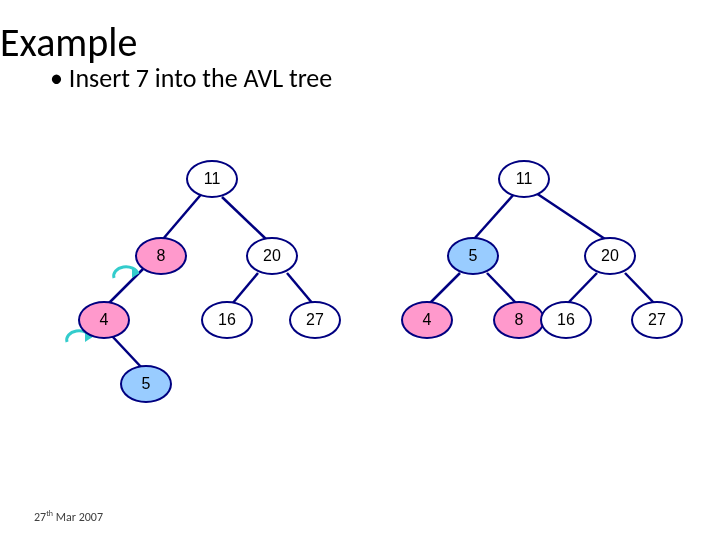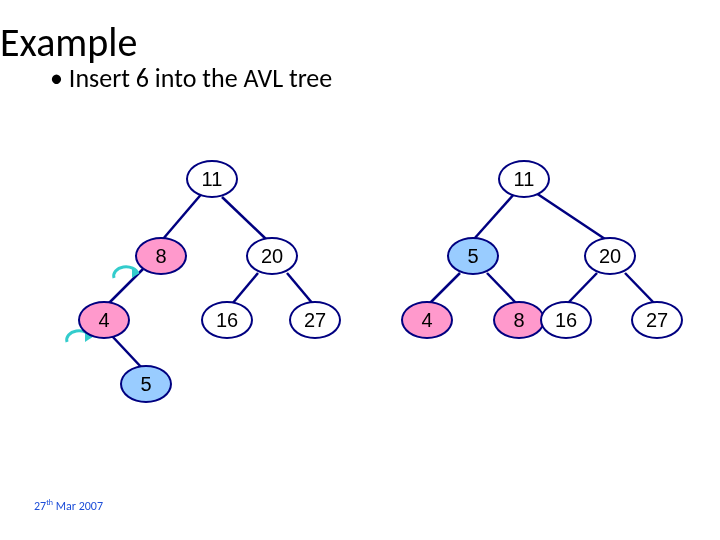--- a/index.html
+++ b/index.html
@@ -25,23 +25,23 @@
     top: 62px;
     left: 50px;
     font-size: 26px;
   }
   .bullet::before {
     content: "• ";
   }
   .footer {
     position: absolute;
     left: 34px;
-    bottom: 27px;
+    bottom: 16px;
     font-size: 12px;
-    color: #1d4ed8;
+    color: #404040;
   }
   .footer sup {
     font-size: 8px;
     vertical-align: super;
   }
   .diagram {
     position: absolute;
     top: 140px;
     left: 0;
     width: 720px;
@@ -50,21 +50,21 @@
   .node {
     position: absolute;
     width: 52px;
     height: 38px;
     border: 2.5px solid #000080;
     border-radius: 50%;
     display: flex;
     align-items: center;
     justify-content: center;
     font-family: Arial, sans-serif;
-    font-size: 20px;
+    font-size: 16px;
     font-weight: 400;
     box-sizing: border-box;
   }
   .white { background: #ffffff; }
   .pink  { background: #ff99cc; }
   .blue  { background: #99ccff; }
   svg.edges {
     position: absolute;
     top: 0;
     left: 0;
@@ -78,21 +78,21 @@
   .rot-arrow {
     position: absolute;
     width: 34px;
     height: 22px;
   }
 </style>
 </head>
 <body>
 
 <div class="title">Example</div>
-<div class="bullet">Insert 6 into the AVL tree</div>
+<div class="bullet">Insert 7 into the AVL tree</div>
 
 <div class="diagram">
 
   <svg class="edges">
 
     <line x1="204" y1="51" x2="163" y2="99"></line>
     <line x1="222" y1="57" x2="267" y2="100"></line>
     <line x1="143" y1="129" x2="109" y2="163"></line>
     <line x1="258" y1="133" x2="232" y2="164"></line>
     <line x1="287" y1="133" x2="313" y2="164"></line>

